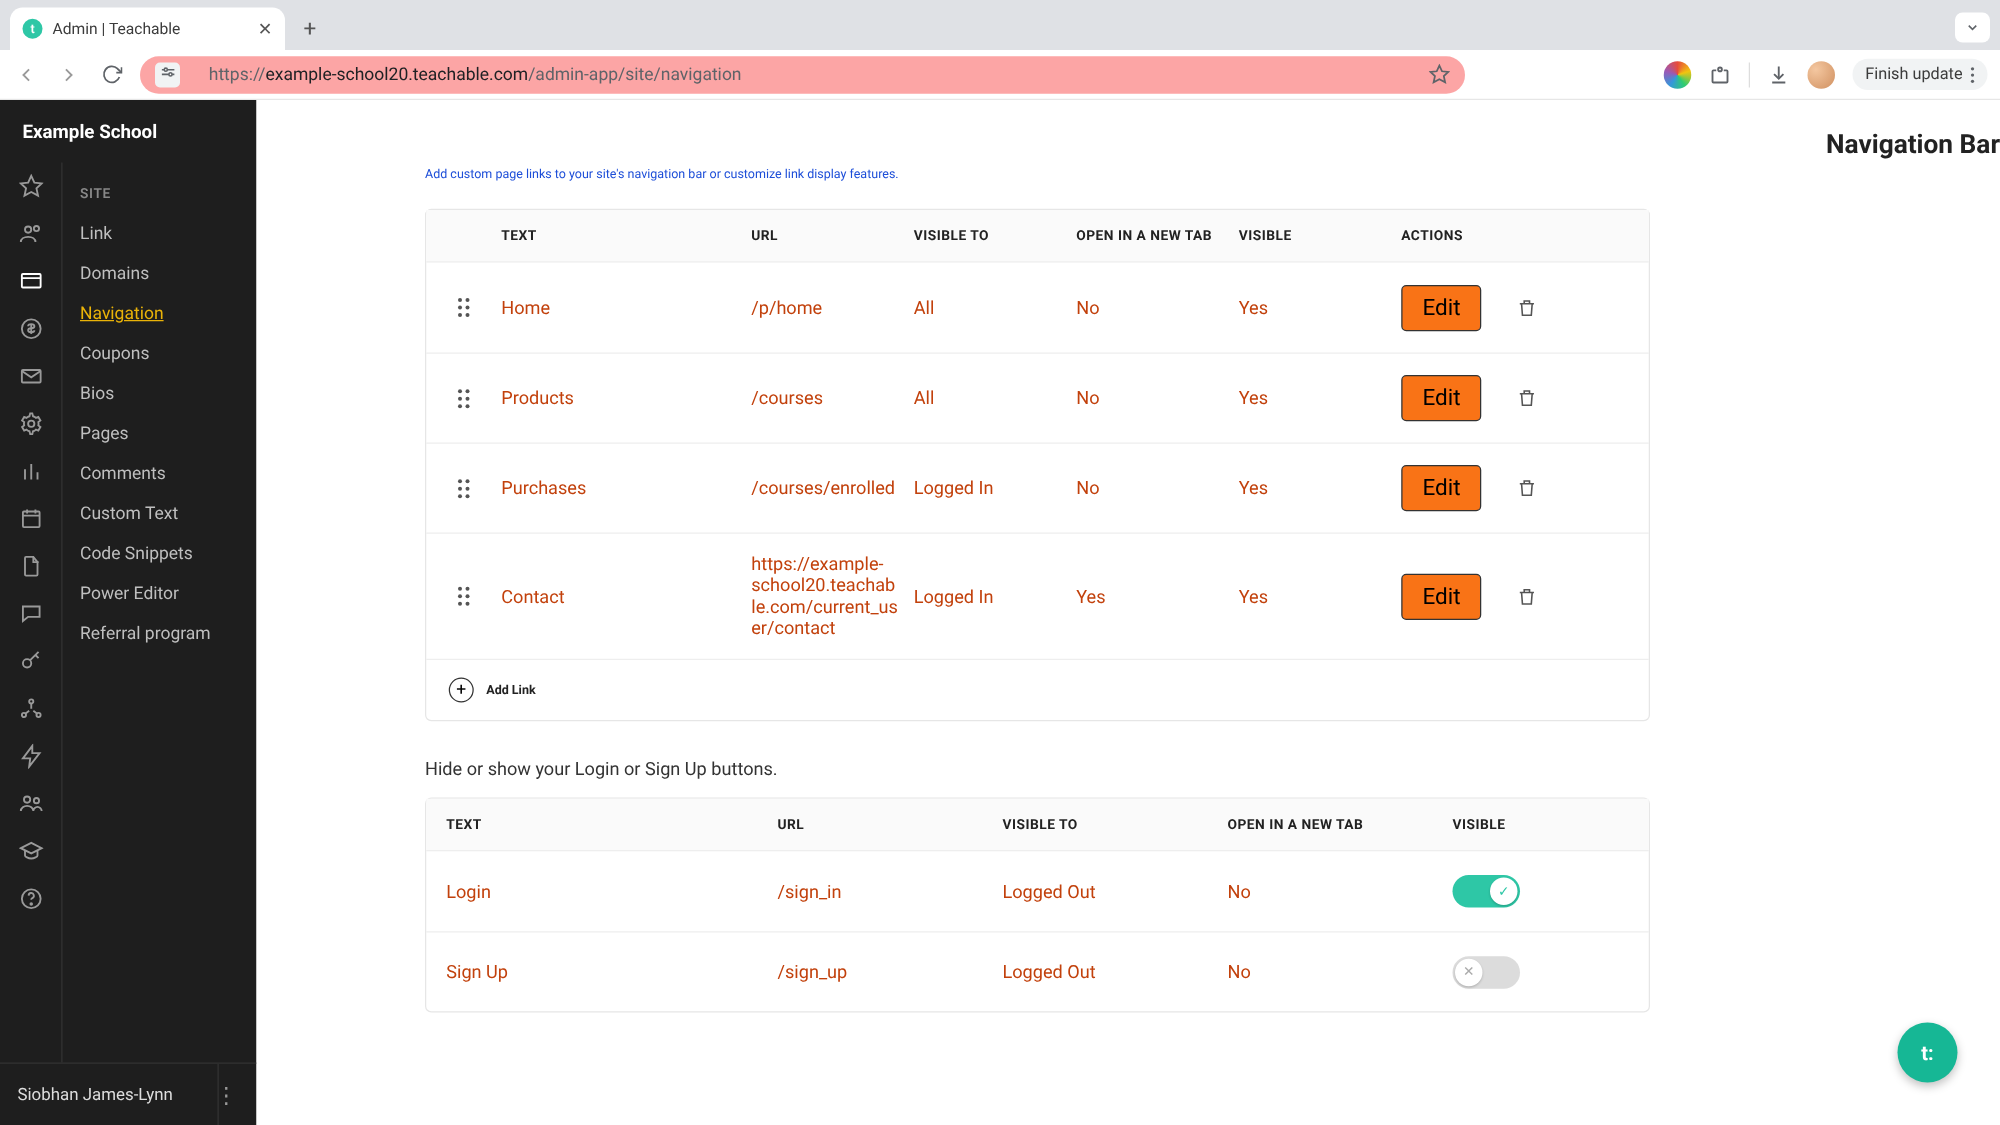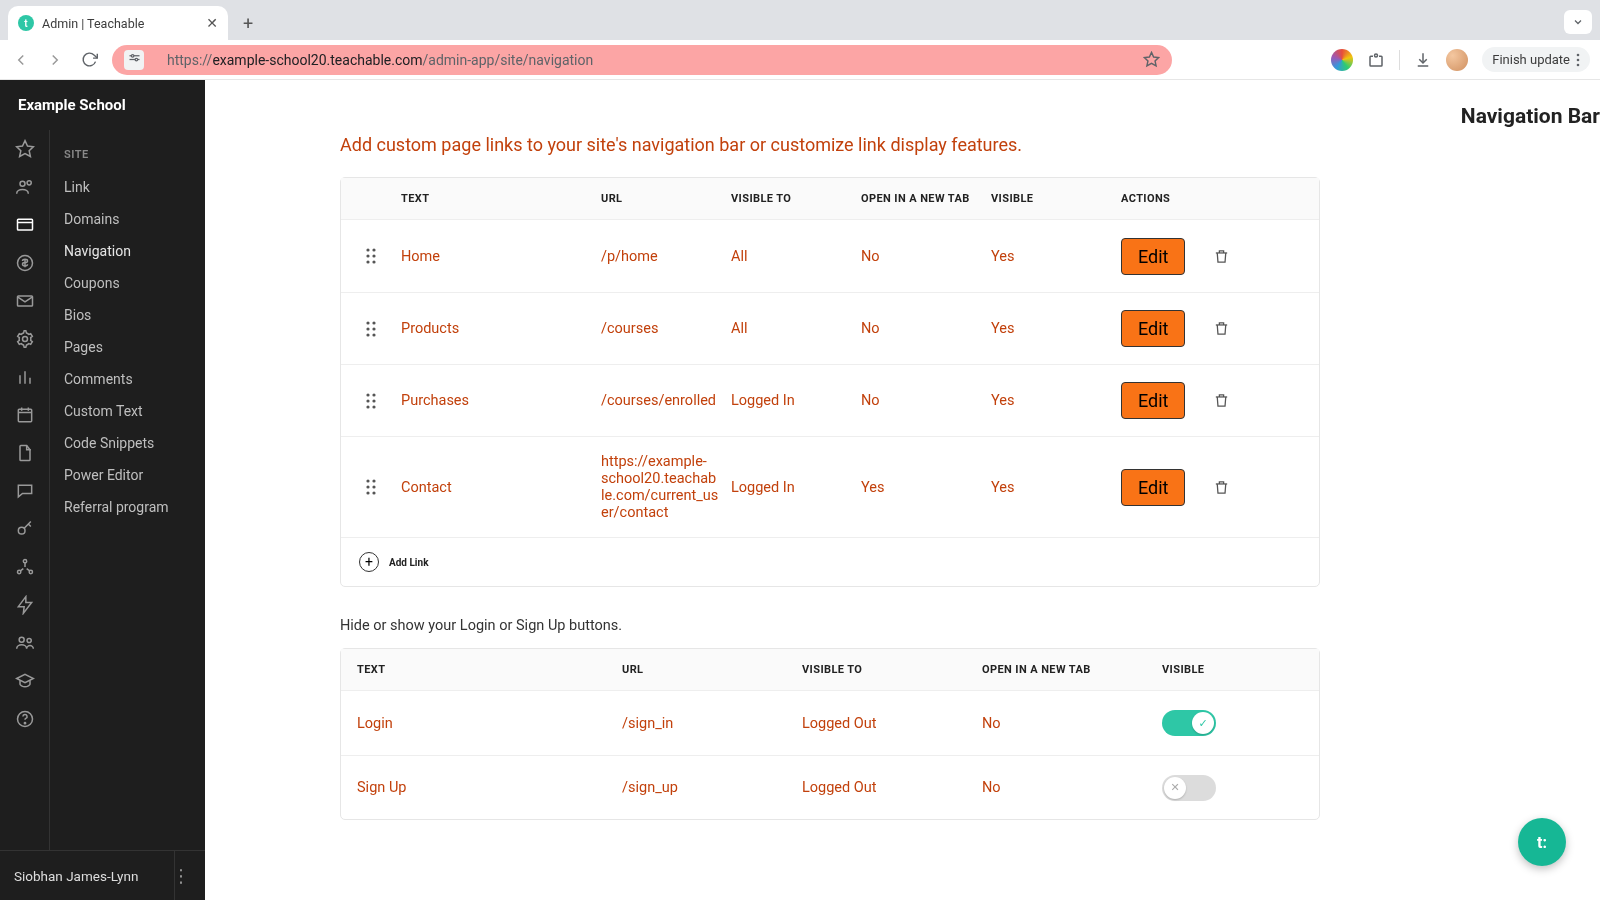--- a/index.html
+++ b/index.html
@@ -30,29 +30,29 @@
 .app { display: flex; height: 820px; }
 .sidebar { width: 205px; background: #1e1e1e; color: #bfbfbf; display:flex; flex-direction:column; }
 .school-name { padding: 16px 18px; color: #fff; font-weight: 700; font-size: 15px; }
 .sidebody { flex:1; display:flex; }
 .iconcol { width:50px; border-right:1px solid #333; display:flex; flex-direction:column; align-items:center; padding-top:8px; gap:16px; color:#999; }
 .iconcol .icn { width:22px; height:22px; display:flex; align-items:center; justify-content:center; font-size:17px; }
 .iconcol .active-icn { color:#fff; }
 .navcol { flex:1; padding: 8px 14px 0; }
 .section-label { font-size:11px; letter-spacing:0.5px; color:#888; margin: 10px 0 10px; font-weight:600;}
 .navlink { font-size:14px; color:#bfbfbf; padding:8px 0; cursor:pointer; }
-.navlink.active { color:#e5e5e5; }
+.navlink.active { color:#eab308; text-decoration:underline; }
 .side-footer { height:50px; border-top:1px solid #333; display:flex; align-items:center; padding:0 14px; font-size:13.5px; color:#ddd; position:relative;}
 .side-footer .dots { margin-left:auto; color:#999; font-size:18px; letter-spacing:1px;}
 .side-footer::before{ content:""; position:absolute; top:0; right:30px; bottom:0; width:1px; background:#333;}
 
 
 .main { flex:1; padding: 24px 0 0 135px; position:relative; overflow:auto; }
 .page-title { font-size: 21px; font-weight: 700; color: #222; text-align: right; }
-.page-subtitle { font-size: 18px; color: #c2410c; margin-top: 6px; margin-bottom:22px;}
+.page-subtitle { font-size: 10px; color: #1d4ed8; margin-top: 6px; margin-bottom:22px;}
 
 .table { width: 980px; border: 1px solid #e6e6e6; border-radius: 5px; background:#fff; }
 .table-header, .table-row { display: grid; grid-template-columns: 60px 200px 130px 130px 130px 130px 180px; align-items: center; }
 .table-header { height: 42px; background:#fafafa; border-bottom:1px solid #eee;}
 .th { font-size: 11px; font-weight:700; letter-spacing:0.4px; color:#222; }
 .table-row { min-height: 72px; border-top:1px solid #eee; padding: 16px 0; }
 .table-row:first-of-type { border-top:none; }
 .td { font-size: 14.5px; color: #c2410c; padding-right:12px; word-wrap:break-word; }
 .drag-handle { display:flex; justify-content:center; color:#555; font-size:15px; cursor:grab;}
 .actions-cell { display:flex; align-items:center; gap:28px; }

